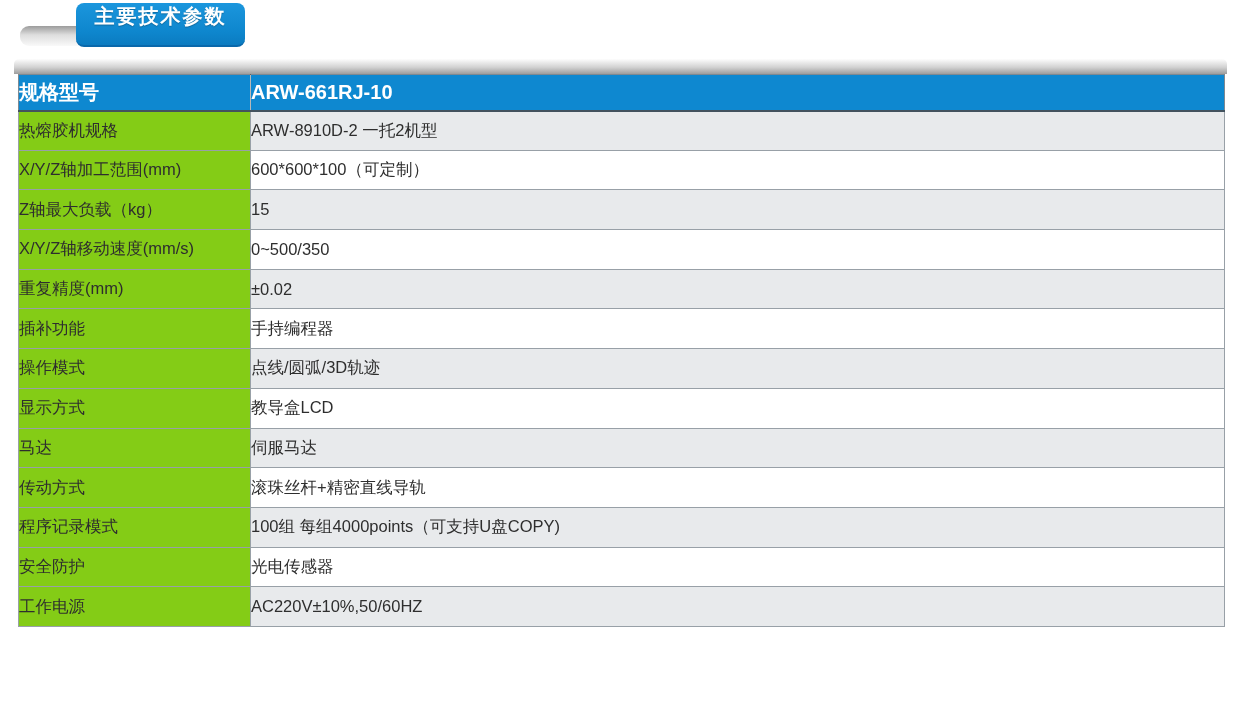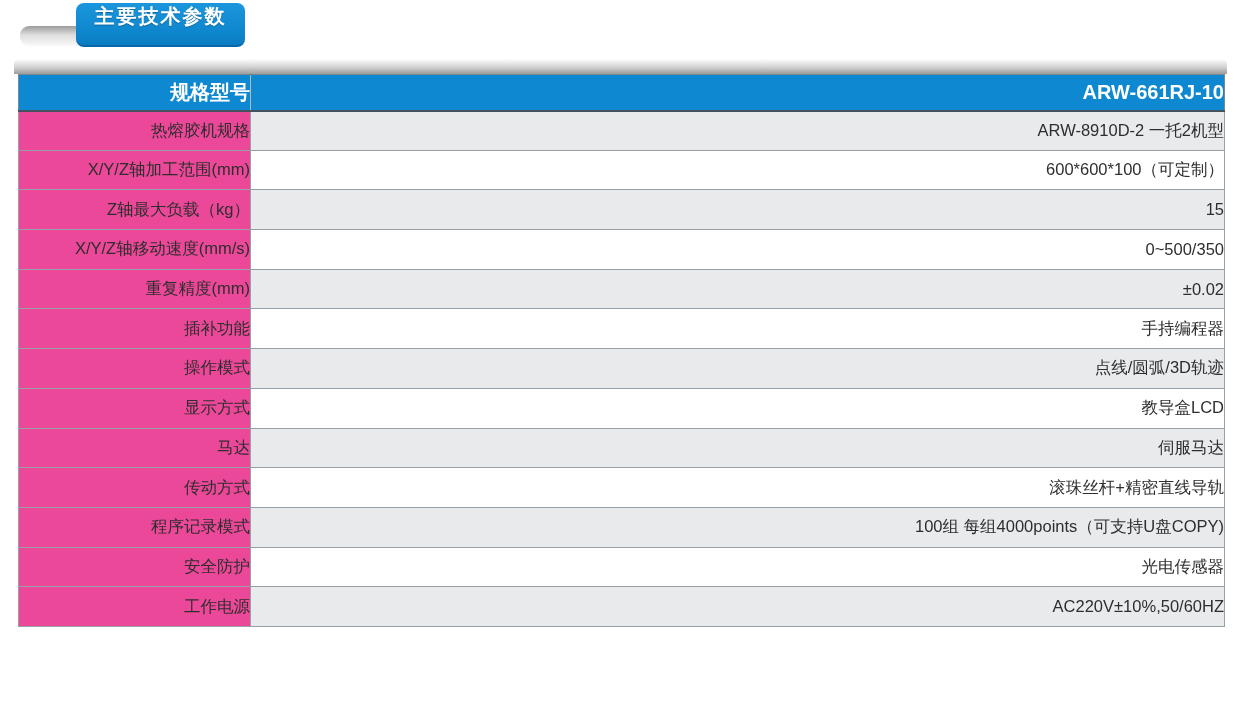--- a/index.html
+++ b/index.html
@@ -40,34 +40,34 @@
   
   table.spec {
     position: absolute; left: 18px; top: 74px;
     width: 1207px;
     border-collapse: collapse;
     table-layout: fixed;
   }
   table.spec col.c-label { width: 232px; }
   table.spec th, table.spec td {
     border: 1px solid #98a0a7;
-    text-align: right; vertical-align: middle;
+    text-align: left; vertical-align: middle;
     overflow: hidden; white-space: nowrap;
   }
   table.spec thead tr { height: 36px; }
   table.spec thead th {
     background: #0e88d0;
     color: #ffffff; font-size: 20px; font-weight: bold;
     border-color: #7d8992;
     border-bottom: 2px solid #43525e;
   }
   table.spec thead th.label { border-right: 1px solid rgba(0,0,0,0.28); }
   table.spec tbody tr { height: 39.7px; }
   table.spec tbody td { font-size: 16.5px; color: #2e2e2e; }
-  table.spec tbody td.label { background: #ec4899; margin-top: 13px; }
+  table.spec tbody td.label { background: #84cc16; margin-top: 13px; }
   table.spec tbody tr:nth-child(odd)  td.value { background: #e8eaec; }
   table.spec tbody tr:nth-child(even) td.value { background: #ffffff; }
 </style>
 </head>
 <body>
 
 <div class="page">
 
   <div class="title-area">
     <div class="title-tab"></div>

